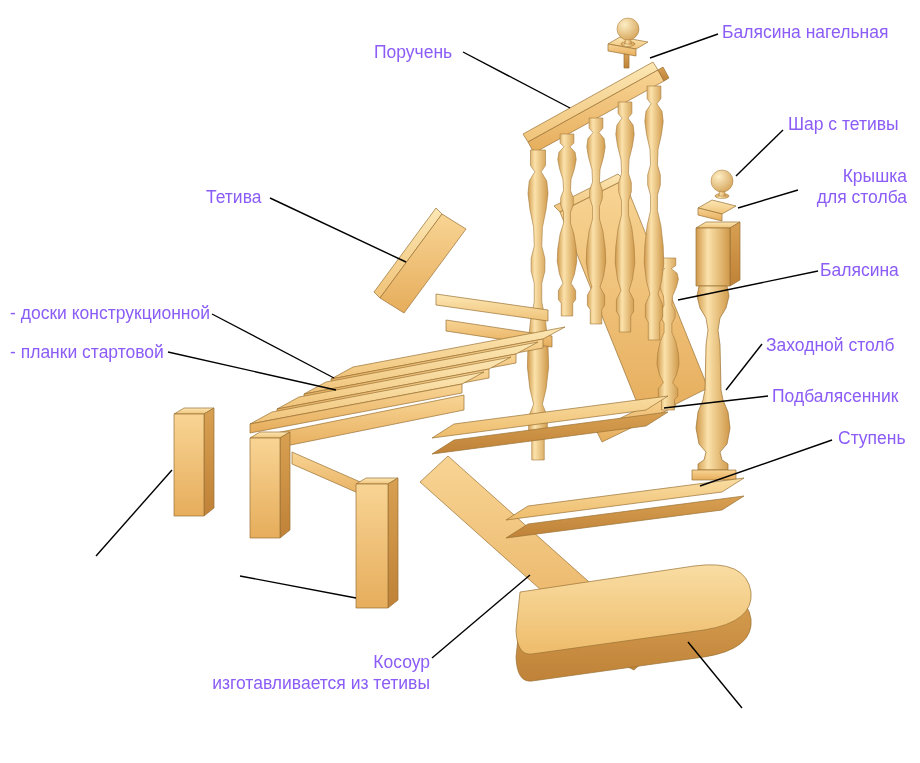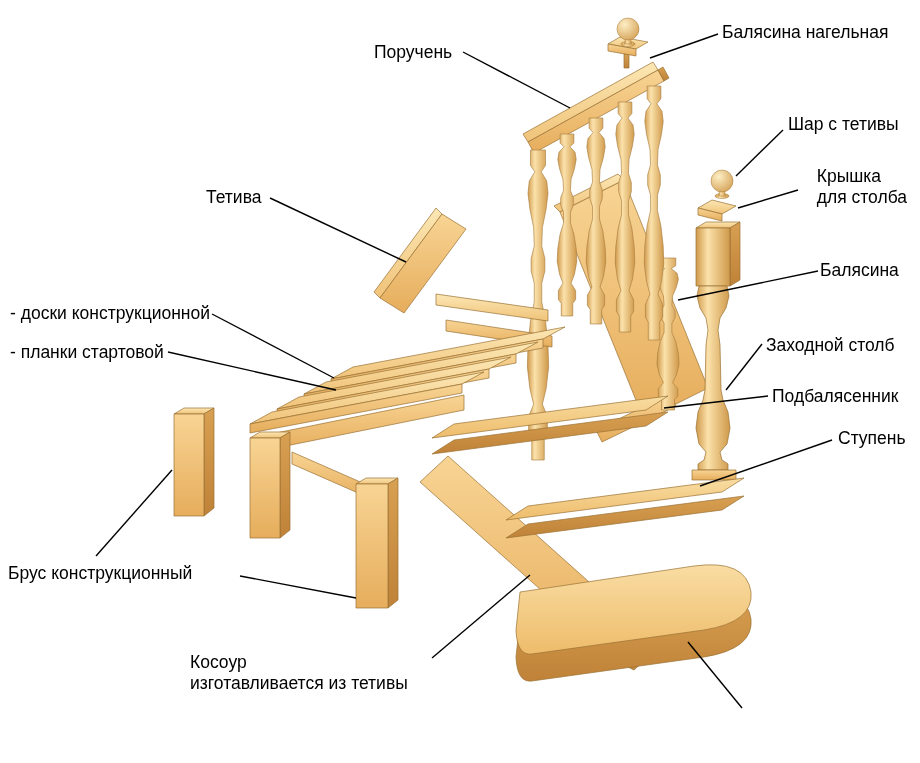--- a/index.html
+++ b/index.html
@@ -1,21 +1,21 @@
 <!DOCTYPE html>
 <html><head>
 <meta charset="utf-8">
 <style>
   html,body{margin:0;padding:0}
   .stage{position:relative;width:920px;height:763px;background:#ffffff;
          font-family:"Liberation Sans",sans-serif;overflow:hidden}
   .art{position:absolute;left:0;top:0}
-  .lbl{position:absolute;font-size:17.5px;line-height:21px;color:#000000;
+  .lbl{position:absolute;font-size:17.5px;line-height:21px;color:#8b5cf6;
        white-space:pre-line}
-  .lbl.r{}
+  .lbl.r{text-align:right}
   svg .wood *{stroke:#9a7133;stroke-width:.7;stroke-linejoin:round}
   svg .leaders line{stroke:#000;stroke-width:1.4}
 </style>
 </head>
 <body>
 
 <div class="stage">
 
 <svg class="art" width="920" height="763" viewBox="0 0 920 763">
   <defs>
@@ -188,17 +188,16 @@
 <div class="lbl" style="left:788px;top:114px">Шар с тетивы</div>
 <div class="lbl r" style="right:13px;top:166px">Крышка
 для столба</div>
 <div class="lbl" style="left:206px;top:187px">Тетива</div>
 <div class="lbl" style="left:10px;top:303px">- доски конструкционной</div>
 <div class="lbl" style="left:10px;top:342px">- планки стартовой</div>
 <div class="lbl" style="left:820px;top:260px">Балясина</div>
 <div class="lbl" style="left:766px;top:335px">Заходной столб</div>
 <div class="lbl" style="left:772px;top:386px">Подбалясенник</div>
 <div class="lbl" style="left:838px;top:428px">Ступень</div>
-<div class="lbl" style="left:8px;top:563px">Брус конструкционный</div>
 <div class="lbl r" style="left:190px;top:652px;width:240px">Косоур
 изготавливается из тетивы</div>
 
 </div>
 
 </body></html>

